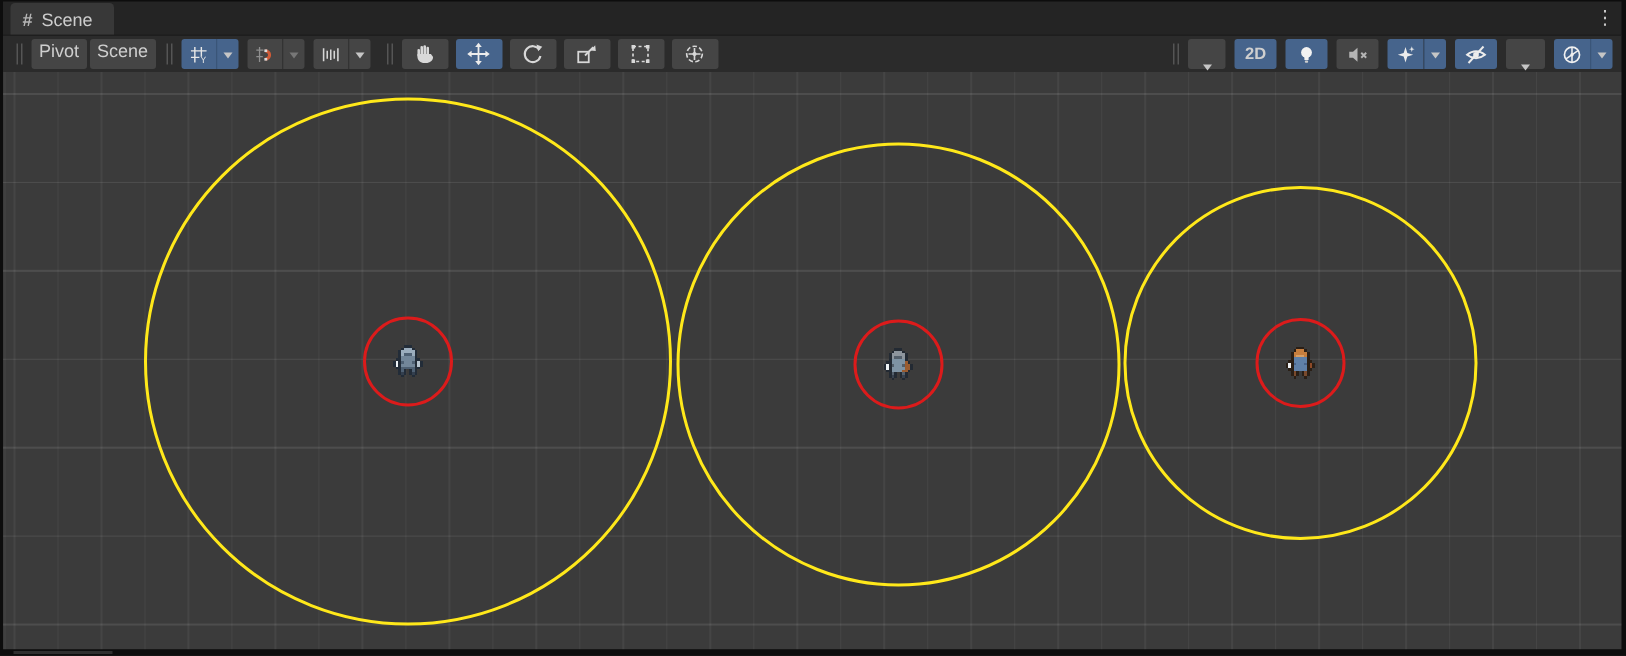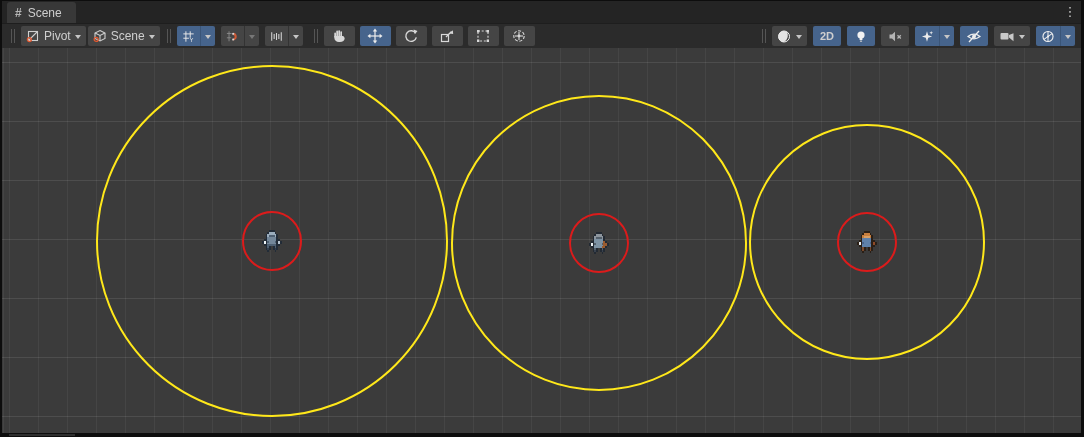--- a/index.html
+++ b/index.html
@@ -32,21 +32,21 @@
   .btn.active { background:#46648c; }
   .btn.tool { width:31px; padding:0; margin-right:5px; }
   .split { display:flex; margin-right:6px; flex:none; }
   .split .btn { margin-right:0; border-radius:2px 0 0 2px; }
   .split .arrow-part { width:15px; height:20px; background:#454545; border-radius:0 2px 2px 0;
                        border-left:1px solid #333; display:flex; align-items:center; justify-content:center; cursor:pointer; }
   .split .arrow-part.active { background:#46648c; border-left-color:#3a5578; }
   .split .arrow-part.disabled .arrow { border-top-color:#777; }
   .arrow { width:0; height:0; border-left:3.5px solid transparent; border-right:3.5px solid transparent;
            border-top:4.5px solid #c6c6c6; margin-top:1px; }
-  .drop-btn { gap:4px; }
+  .drop-btn { gap:16px;flex-direction:column; }
   .right-group { margin-left:auto; display:flex; align-items:center; }
   .right-group .btn { margin-right:0; }
   .gap6 { width:6px; flex:none; }
   svg.ic { display:block; }
 
   
   .viewport { flex:1; position:relative; overflow:hidden; background-color:#3b3b3b;
     background-image:
       repeating-linear-gradient(to bottom, rgba(255,255,255,0.095) 0 1px, transparent 1px 59px),
       repeating-linear-gradient(to right,  rgba(255,255,255,0.05)  0 1px, transparent 1px 29px);

